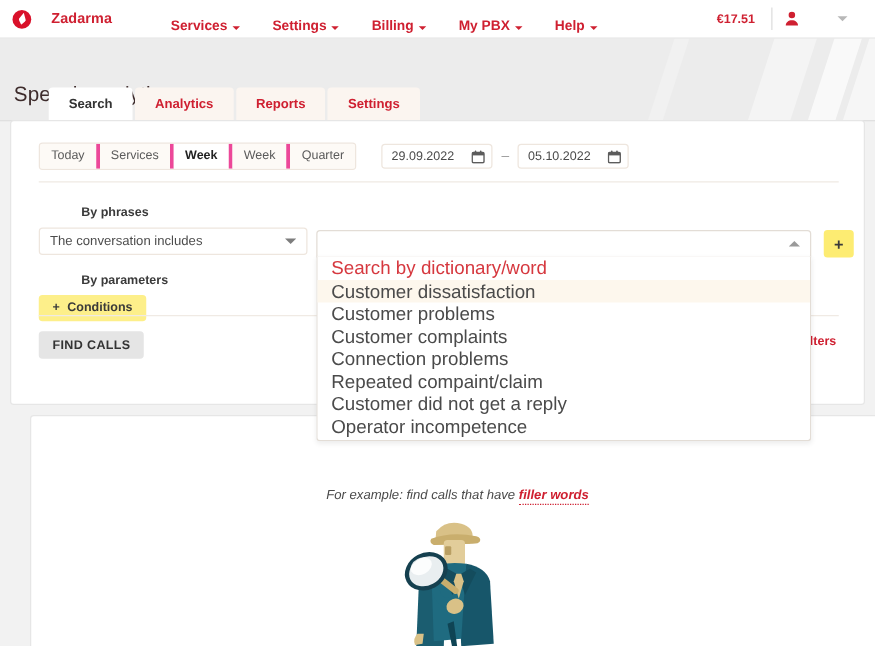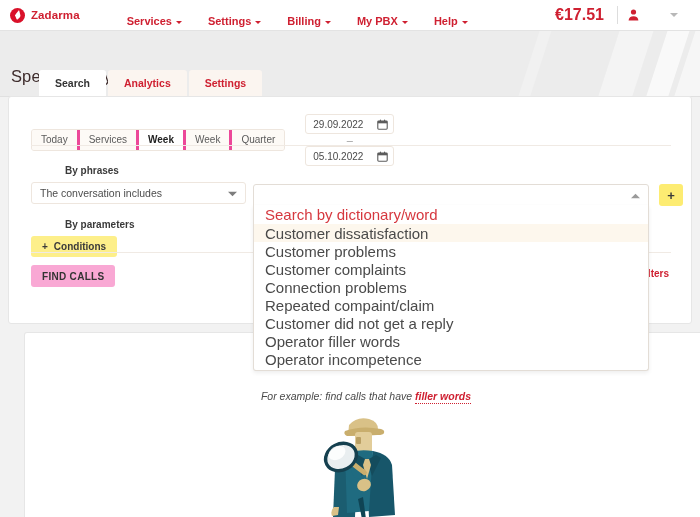--- a/index.html
+++ b/index.html
@@ -27,42 +27,42 @@
     background: #d9112a; position: relative;
   }
   .brand-logo::after {
     content: ""; position: absolute; left: 4.5px; top: 2.5px;
     width: 6px; height: 10px; background: #fff;
     border-radius: 50% 50% 50% 50% / 40% 40% 60% 60%;
     transform: rotate(12deg);
     clip-path: polygon(50% 0%, 100% 60%, 50% 100%, 0% 60%);
   }
   .brand-name {
-    margin-left: 6px; color: #cf2031; font-weight: bold;
+    margin-left: 16px; color: #cf2031; font-weight: bold;
     font-size: 11.5px; letter-spacing: .1px;
   }
   .navitems { display: flex; align-items: center; margin-left: 34px; gap: 0; }
   .navitem {
     color: #cf2031; font-size: 11px; font-weight: bold;
     padding: 0 13px; cursor: pointer; white-space: nowrap;
     display: flex; align-items: center; gap: 4px; margin-top: 12px;
   }
   .caret-d {
     display: inline-block; width: 0; height: 0;
     border-left: 3.2px solid transparent;
     border-right: 3.2px solid transparent;
     border-top: 3.6px solid #cf2031;
     margin-top: 2px;
   }
   .nav-right {
     margin-left: auto; display: flex; align-items: center;
     height: 100%;
   }
   .balance {
-    color: #cf2031; font-weight: bold; font-size: 16px;
+    color: #cf2031; font-weight: bold; font-size: 10px;
     padding-right: 13px;
   }
   .nav-sep { width: 1px; height: 18px; background: #ddd; }
   .user-ico {
     width: 30px; display: flex; justify-content: center; align-items: center;
     cursor: pointer;
   }
   .nav-caret-wrap {
     width: 52px; display: flex; justify-content: center; align-items: center;
     cursor: pointer;
@@ -125,21 +125,21 @@
   }
   .seg-btn {
     padding: 0 9px; height: 20px; line-height: 20px;
     font-size: 10px; color: #5b5b5b; cursor: pointer;
     border-right: 3px solid #ec4899; background: #fdfaf6;
     white-space: nowrap;
   }
   .seg-btn:last-child { border-right: none; }
   .seg-btn.on { background: #ffffff; color: #222; font-weight: bold; }
   .datebox {
-    margin-left: 20px; display: flex; align-items: center; flex-direction: column;
+    margin-left: 20px; display: flex; align-items: center;
   }
   .dinput {
     display: flex; align-items: center;
     border: 1px solid #eee6de; border-radius: 3px;
     background: #fff; height: 20px; padding: 0 0 0 7px;
   }
   .dinput span.val { font-size: 10px; color: #4a4a4a; width: 58px; }
   .cal-ico {
     width: 22px; height: 18px; display: flex;
     align-items: center; justify-content: center; cursor: pointer;
@@ -193,21 +193,21 @@
     position: absolute; left: 22px; top: 139px;
     height: 21px; padding: 0 11px; border-radius: 3px;
     background: #fdef8a; color: #3a3a3a;
     font-size: 10px; font-weight: bold;
     display: flex; align-items: center; gap: 6px; cursor: pointer;
   }
 
   .find-btn {
     position: absolute; left: 22px; top: 168px;
     height: 22px; padding: 0 11px; border-radius: 3px;
-    background: #f9a8d4; color: #333;
+    background: #e5e5e5; color: #333;
     font-size: 10px; font-weight: bold; letter-spacing: .3px;
     display: flex; align-items: center; cursor: pointer; text-align: center;
   }
 
   .clear-filters {
     position: absolute; right: 22px; top: 171px;
     font-size: 10px; font-weight: bold; color: #cf2031;
     cursor: pointer; white-space: nowrap;
   }
 
@@ -302,20 +302,23 @@
   <div class="diag" style="left:520px;width:12px;background:rgba(255,255,255,0.25);"></div>
   <div class="page-title">Speech analytics</div>
 </div>
 
 <div class="tabs">
   <div class="tab active">
     <span>Search</span>
   </div>
   <div class="tab">
     <span>Analytics</span>
+  </div>
+  <div class="tab">
+    <span>Reports</span>
   </div>
   <div class="tab">
     <span>Settings</span>
   </div>
 </div>
 
 <div class="card">
 
   <div class="row-dates">
     <div class="seg">
@@ -394,21 +397,20 @@
 </div>
 
 <div class="dd">
   <div class="dd-item head">Search by dictionary/word</div>
   <div class="dd-item hl">Customer dissatisfaction</div>
   <div class="dd-item">Customer problems</div>
   <div class="dd-item">Customer complaints</div>
   <div class="dd-item">Connection problems</div>
   <div class="dd-item">Repeated compaint/claim</div>
   <div class="dd-item">Customer did not get a reply</div>
-  <div class="dd-item">Operator filler words</div>
   <div class="dd-item">Operator incompetence</div>
 </div>
 
 <div class="panel">
   <div class="example-line">
     <span>For example: find calls that have </span><span class="fw">filler words</span>
   </div>
 
   <div class="illus">
     <svg width="130" height="105" viewBox="0 0 130 105">

